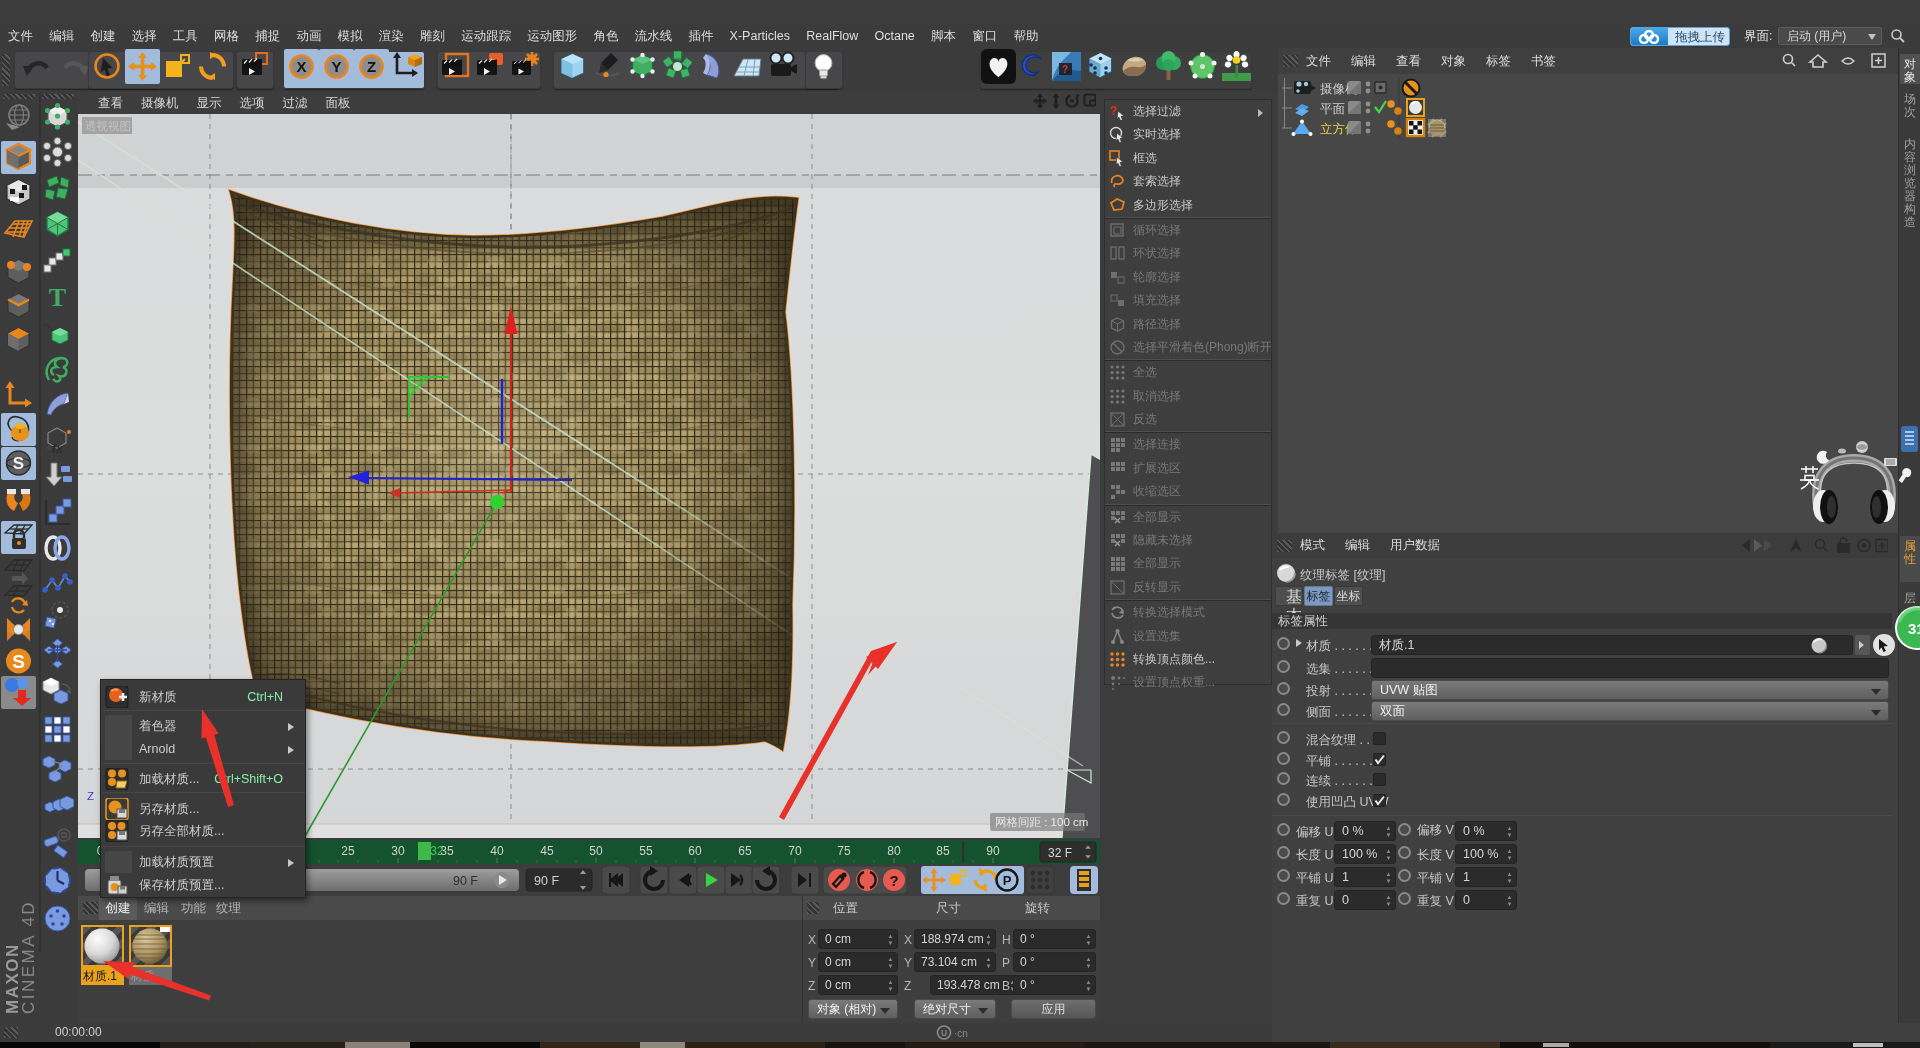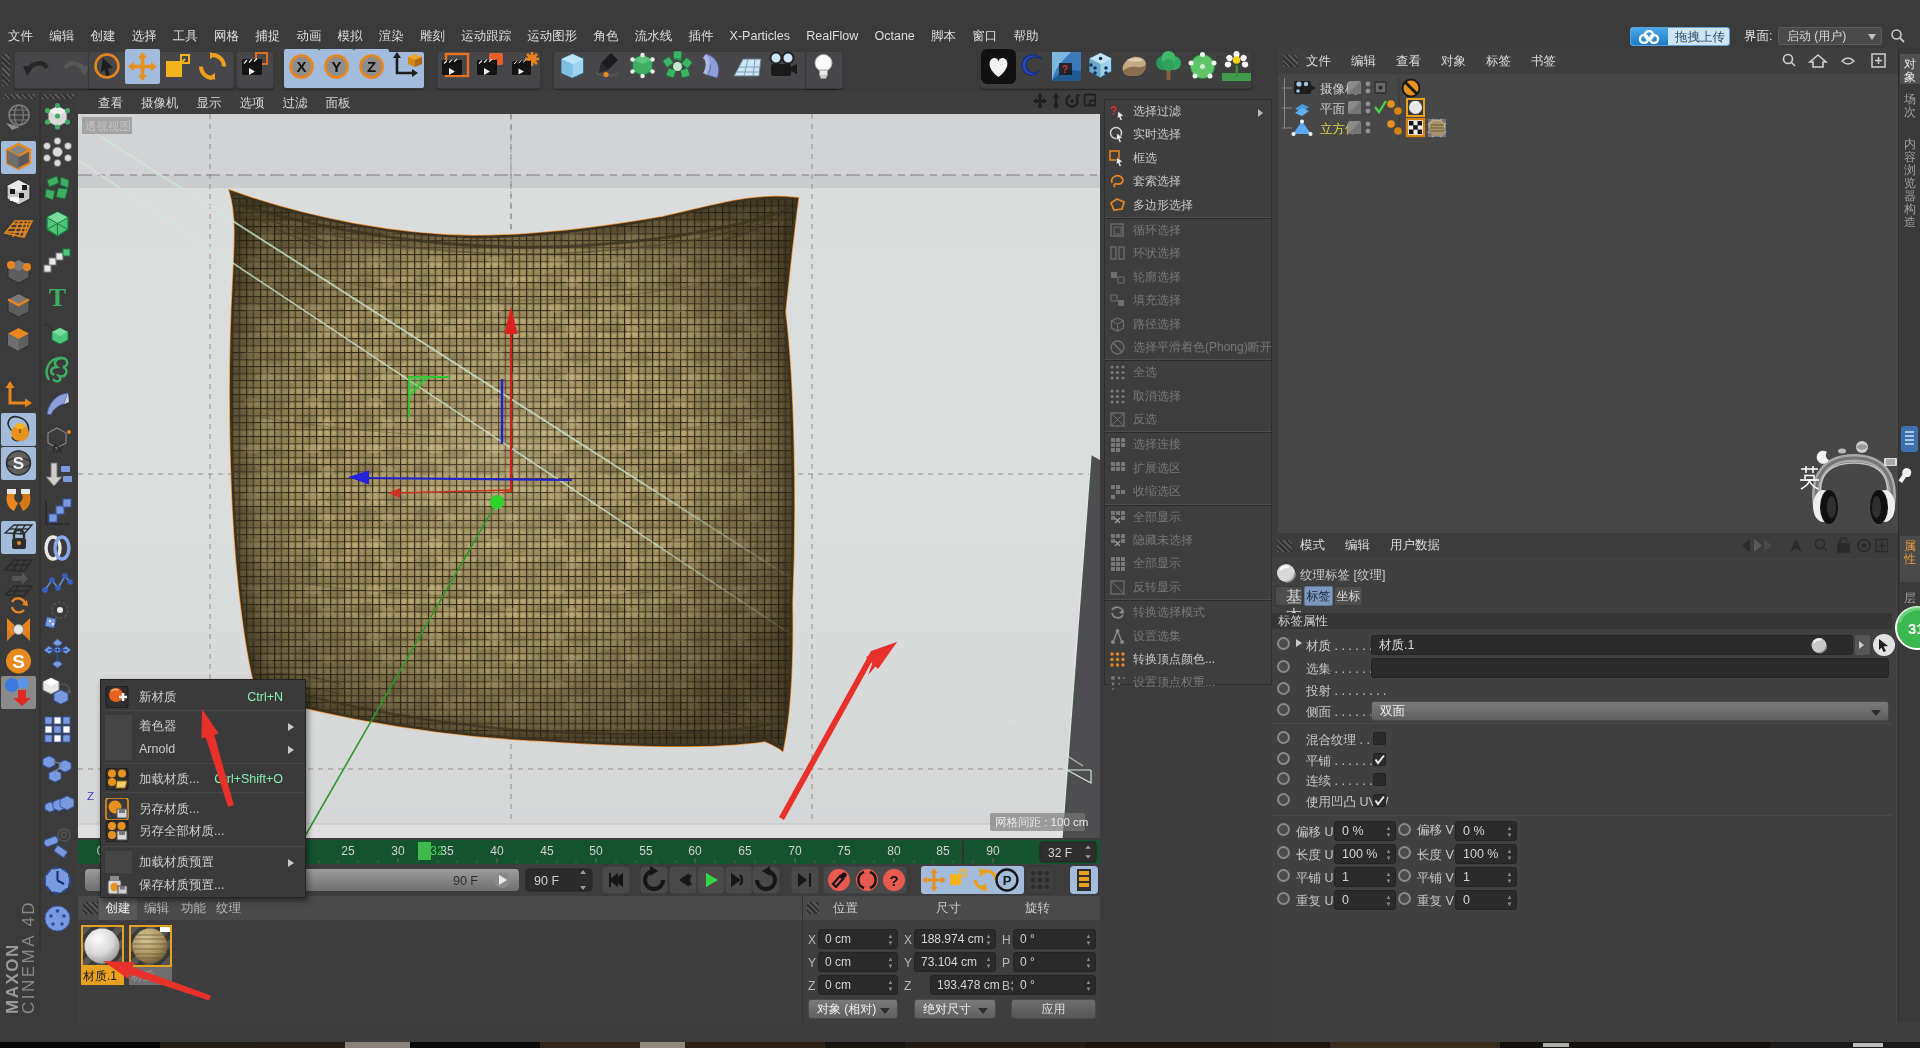--- a/index.html
+++ b/index.html
@@ -1391,20 +1391,21 @@
         <span style="position:absolute;left:4px;top:6px;border:4px solid transparent;border-left:5px solid #ccc"></span>
       </div>
  <div style="position:absolute;left:601px;top:101px;width:22px;height:22px;border-radius:50%;background:#e2e2e2"><svg width="14" height="14" style="margin:4px" viewBox="0 0 14 14">
           <path d="M2 1l9 7-4.5.5L9 13l-2.5 1-2-4.5L2 12z" fill="#1a1a1a"></path>
         </svg></div>
  <div class="acirc" style="left:5px;top:127px"></div>
       <span class="alabel" style="left:34px;top:128px">选集 . . . . . . . .</span>
  <div class="ainput" style="left:99px;top:125px;width:518px"></div>
  <div class="acirc" style="left:5px;top:149px"></div>
       <span class="alabel" style="left:34px;top:150px">投射 . . . . . . . .</span>
+ <div class="adrop" style="left:99px;top:147px;width:518px">UVW 贴图</div>
  <div class="acirc" style="left:5px;top:170px"></div>
       <span class="alabel" style="left:34px;top:171px">侧面 . . . . . . . .</span>
  <div class="adrop" style="left:99px;top:168px;width:518px">双面</div>
  <div style="position:absolute;left:0;top:190px;width:620px;height:1px;background:#333;border-bottom:1px solid #4a4a4a"></div>
  <div class="acirc" style="left:5px;top:198px"></div>
       <span class="alabel" style="left:34px;top:199px">混合纹理 . . .</span>
       <div class="chk" style="left:101px;top:199px"></div>
  <div class="acirc" style="left:5px;top:219px"></div>
       <span class="alabel" style="left:34px;top:220px">平铺 . . . . . .</span>
       <div class="chk" style="left:101px;top:220px">
@@ -1640,20 +1641,29 @@
       <div class="cinput" style="left:210px;top:33px;width:83px">0 °<span class="stepper">▲<br>▼</span></div>
  <span class="clabel" style="left:199px;top:60px">P</span>
       <div class="cinput" style="left:210px;top:56px;width:83px">0 °<span class="stepper">▲<br>▼</span></div>
  <span class="clabel" style="left:199px;top:83px">B</span>
       <div class="cinput" style="left:210px;top:79px;width:83px">0 °<span class="stepper">▲<br>▼</span></div>
  <div class="adrop" style="left:5px;top:103px;width:90px;font-size:12px">对象 (相对)</div>
  <div class="adrop" style="left:111px;top:103px;width:82px;font-size:12px">绝对尺寸</div>
  <div style="position:absolute;left:208px;top:103px;width:85px;height:20px;background:linear-gradient(#6e6e6e,#565656);border:1px solid #4a4a4a;border-radius:3px;color:#ddd;font-size:12px;text-align:center;line-height:19px">应用</div>
 </div>
 
+<div class="abs" id="statusbar">
+  <div class="grip" style="position:absolute;left:4px;top:4px;width:14px;height:11px"></div>
+  <span style="position:absolute;left:55px">00:00:00</span>
+  <svg style="position:absolute;left:936px;top:2px" width="42" height="15" viewBox="0 0 42 15">
+        <circle cx="8" cy="7.5" r="6.5" fill="none" stroke="#8a8a8a" stroke-width="1.6"></circle>
+        <text x="8" y="11" font-size="8.5" fill="#8a8a8a" text-anchor="middle" font-weight="bold">U</text>
+        <text x="18" y="11.5" font-size="10" fill="#8a8a8a">·cn</text>
+      </svg>
+</div>
 <div class="abs" style="left:1272px;top:1023px;width:648px;height:19px;background:#3f3f3f"></div>
 <div class="abs" id="bottomstrip">
  <div style="position:absolute;left:1543px;top:1px;width:26px;height:4px;background:#c8c8c8;opacity:.85;z-index:5"></div>
  <div style="position:absolute;left:1853px;top:1px;width:30px;height:4px;background:#d0d0d0;opacity:.9;z-index:5"></div>
  <div style="position:absolute;left:0;top:0;height:6px;width:160px;background:#070707"></div>
  <div style="position:absolute;left:160px;top:0;height:6px;width:90px;background:#241e18"></div>
  <div style="position:absolute;left:250px;top:0;height:6px;width:95px;background:#262019"></div>
  <div style="position:absolute;left:345px;top:0;height:6px;width:65px;background:#8a8278"></div>
  <div style="position:absolute;left:410px;top:0;height:6px;width:130px;background:#0c0a09"></div>
  <div style="position:absolute;left:540px;top:0;height:6px;width:100px;background:#33251a"></div>

